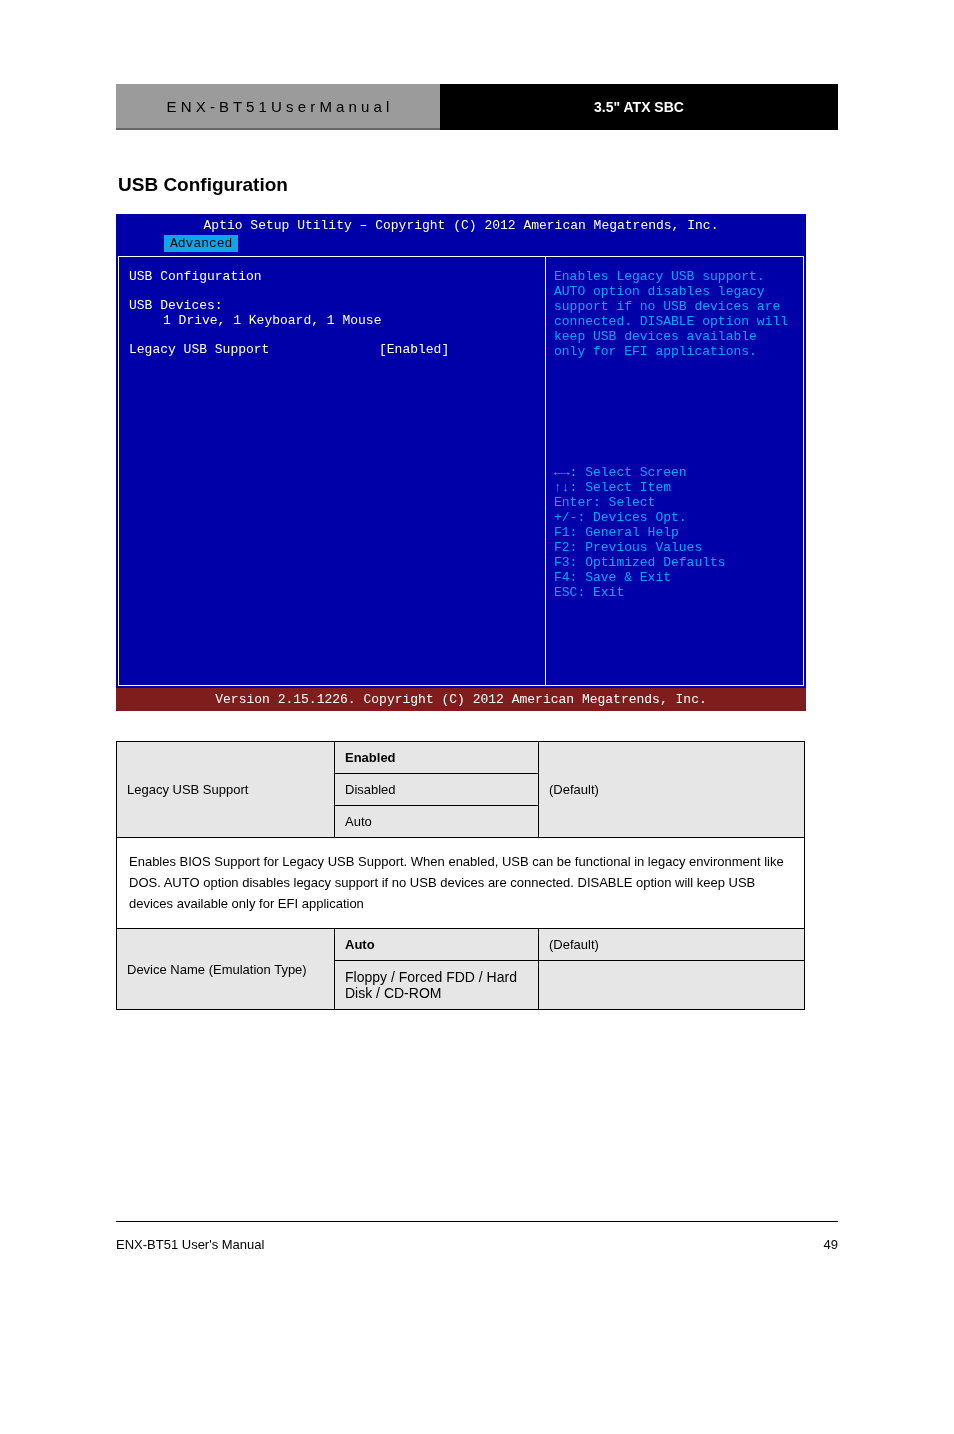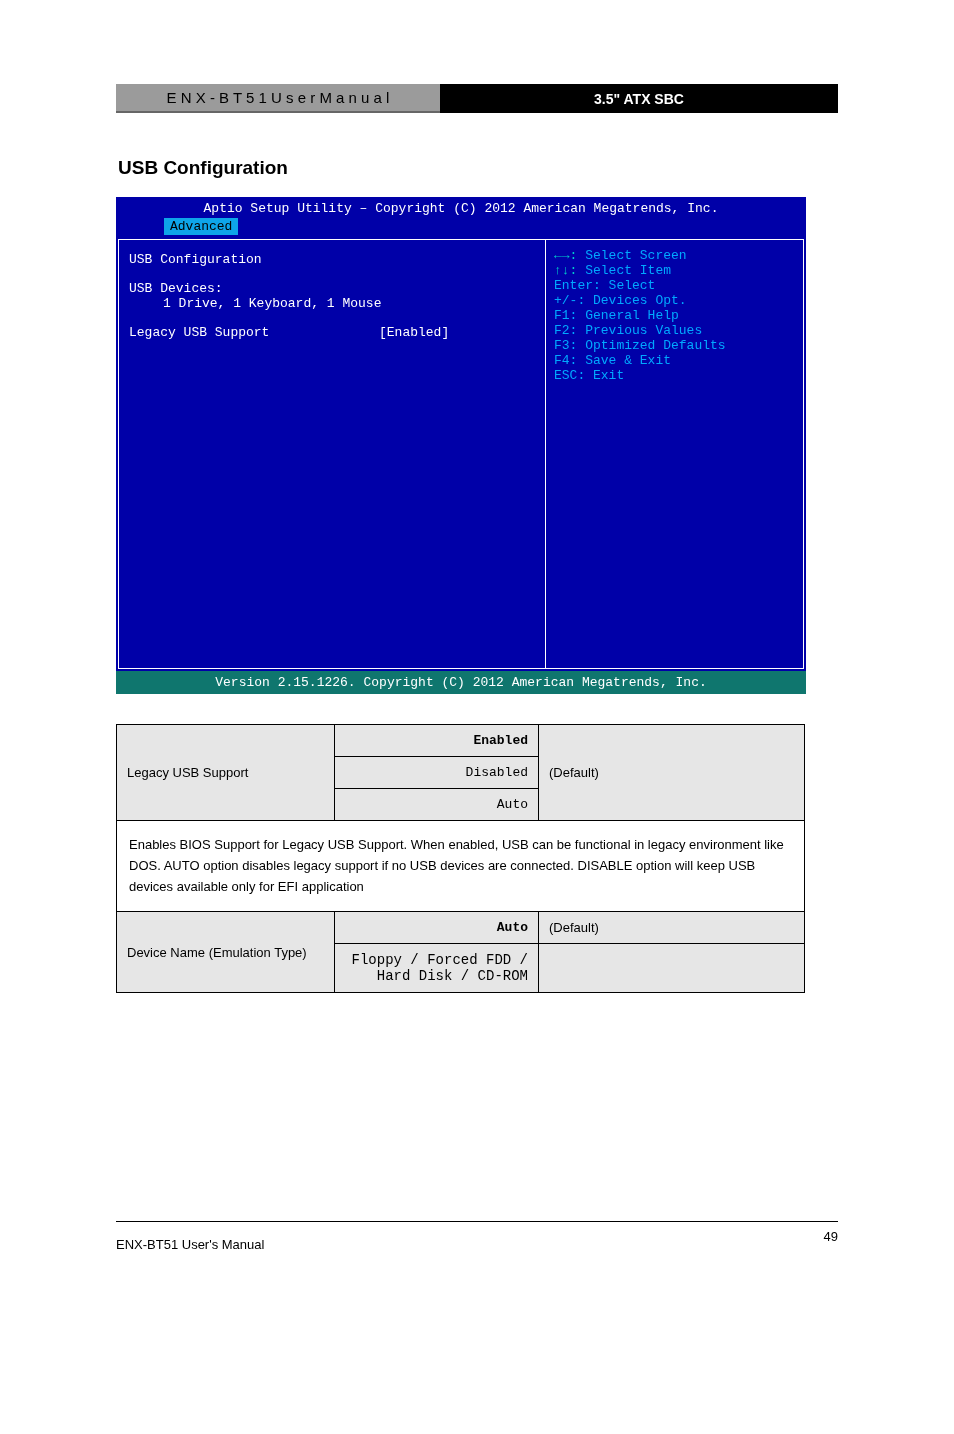--- a/index.html
+++ b/index.html
@@ -8,21 +8,21 @@
     height: 1434px;
     background: #fff;
     font-family: Arial, sans-serif;
     font-size: 14px;
     color: #000;
     position: relative;
   }
   .page { padding: 84px 116px 0 116px; }
 
   
-  .topbar { display: flex; height: 29px; }
+  .topbar { display: flex; height: 46px; }
   .topbar-left {
     flex: 0 0 324px;
     background: #9b9b9b;
     border-bottom: 2px solid #666;
     display: flex; align-items: center; justify-content: center;
     font-size: 15px;
   }
   .topbar-right {
     flex: 1;
     background: #000;
@@ -83,56 +83,56 @@
   .bios-help {
     padding: 12px 8px;
     min-height: 200px;
   }
   .bios-nav {
     padding: 8px 8px 12px;
     color: #00a8ff;
   }
   .bios-nav .kc { color: #00caca; }
   .bios-footer {
-    background: #0f766e; color: #fff;
+    background: #7f1d1d; color: #fff;
     text-align: center; padding: 4px 0;
   }
 
   
   .tbl {
     width: 688px;
     border-collapse: collapse;
     table-layout: fixed;
     font-size: 13px;
   }
   .tbl td {
     border: 1px solid #000;
     padding: 8px 10px;
     vertical-align: middle;
   }
   .tbl .shade { background: #e6e6e6; }
   .tbl .bold { font-weight: bold; }
-  .tbl .center { text-align: right; font-family: Liberation Mono, monospace; }
+  .tbl .center { text-align: left; }
   .col1 { width: 218px; }
   .col2 { width: 204px; }
   .col3 { width: 266px; }
 
   .footer-left {
     position: absolute;
     left: 116px;
     bottom: 182px;
     font-size: 13px;
     border-top: 1px solid #000;
     width: 200px;
     padding-top: 4px;
   }
   .footer-right {
     position: absolute;
     right: 116px;
-    bottom: 190px;
+    bottom: 182px;
     font-size: 13px;
     border-top: 1px solid #000;
     width: 200px;
     text-align: right;
     padding-top: 4px;
   }
   .rule {
     position: absolute;
     left: 116px; width: 722px; bottom: 212px;
     border-top: 1.5px solid #000;
@@ -161,20 +161,21 @@
         <div class="white">USB Devices:</div>
         <div class="white" style="padding-left:34px">1 Drive, 1 Keyboard, 1 Mouse</div>
         <div style="height:14px"></div>
         <div class="bios-row">
           <span class="lbl white">Legacy USB Support</span>
           <span class="white">[Enabled]</span>
         </div>
         <div style="height:14px"></div>
       </div>
       <div class="bios-right">
+        <div class="bios-help">Enables Legacy USB support. AUTO option disables legacy support if no USB devices are connected. DISABLE option will keep USB devices available only for EFI applications.</div>
         <div class="bios-nav">
           <div><span class="kc">←→:</span><span> Select Screen</span></div>
           <div><span class="kc">↑↓:</span><span> Select Item</span></div>
           <div>Enter: Select</div>
           <div>+/-: Devices Opt.</div>
           <div>F1: General Help</div>
           <div>F2: Previous Values</div>
           <div>F3: Optimized Defaults</div>
           <div>F4: Save &amp; Exit</div>
           <div>ESC: Exit</div>

